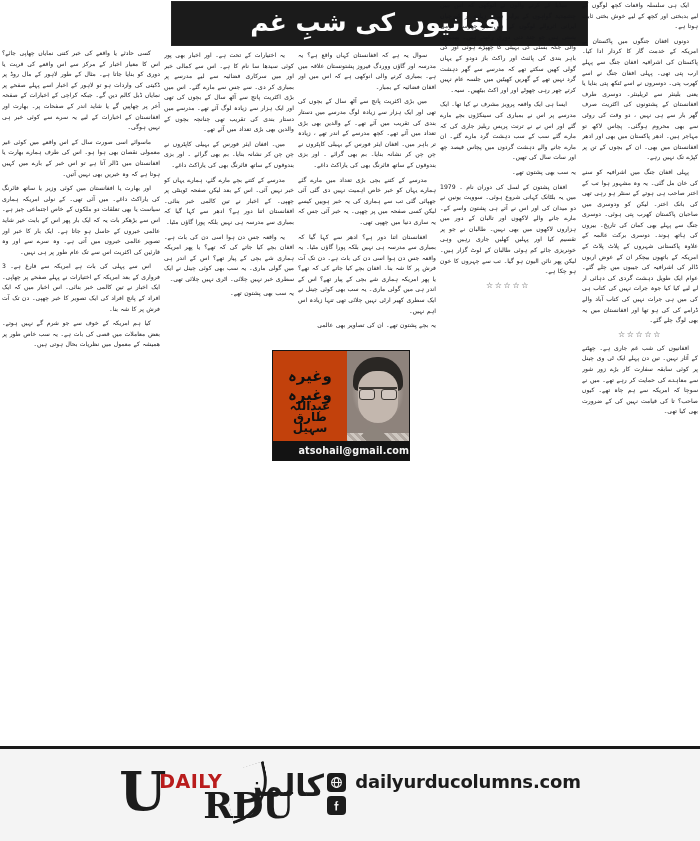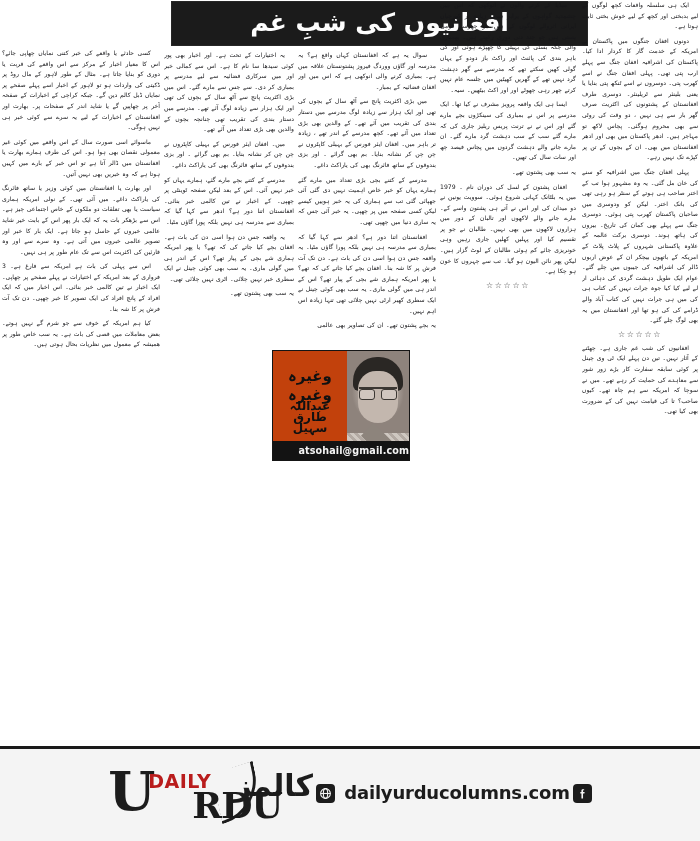--- a/index.html
+++ b/index.html
@@ -226,21 +226,21 @@
   #logo .swoosh{
     position:absolute;left:108px;top:4px;
     width:40px;height:48px;
     border-right:3px solid #1c1c1c;
     border-bottom:3px solid #1c1c1c;
     border-radius:0 0 40px 0;
     transform:rotate(-18deg) skewX(-6deg);
   }
 
   
-  #socials{display:flex;flex-direction:row;gap:3px;}
+  #socials{display:flex;flex-direction:column;gap:3px;}
   .social-row{display:flex;align-items:center;gap:9px;}
   .social-icon{
     width:19px;height:19px;border-radius:4px;
     background:#1c1c1c;color:#f4f4f4;
     display:flex;align-items:center;justify-content:center;
     font-size:13px;line-height:1;font-weight:700;
     flex:0 0 auto;
   }
   .social-icon svg{display:block;}
   .social-text{

